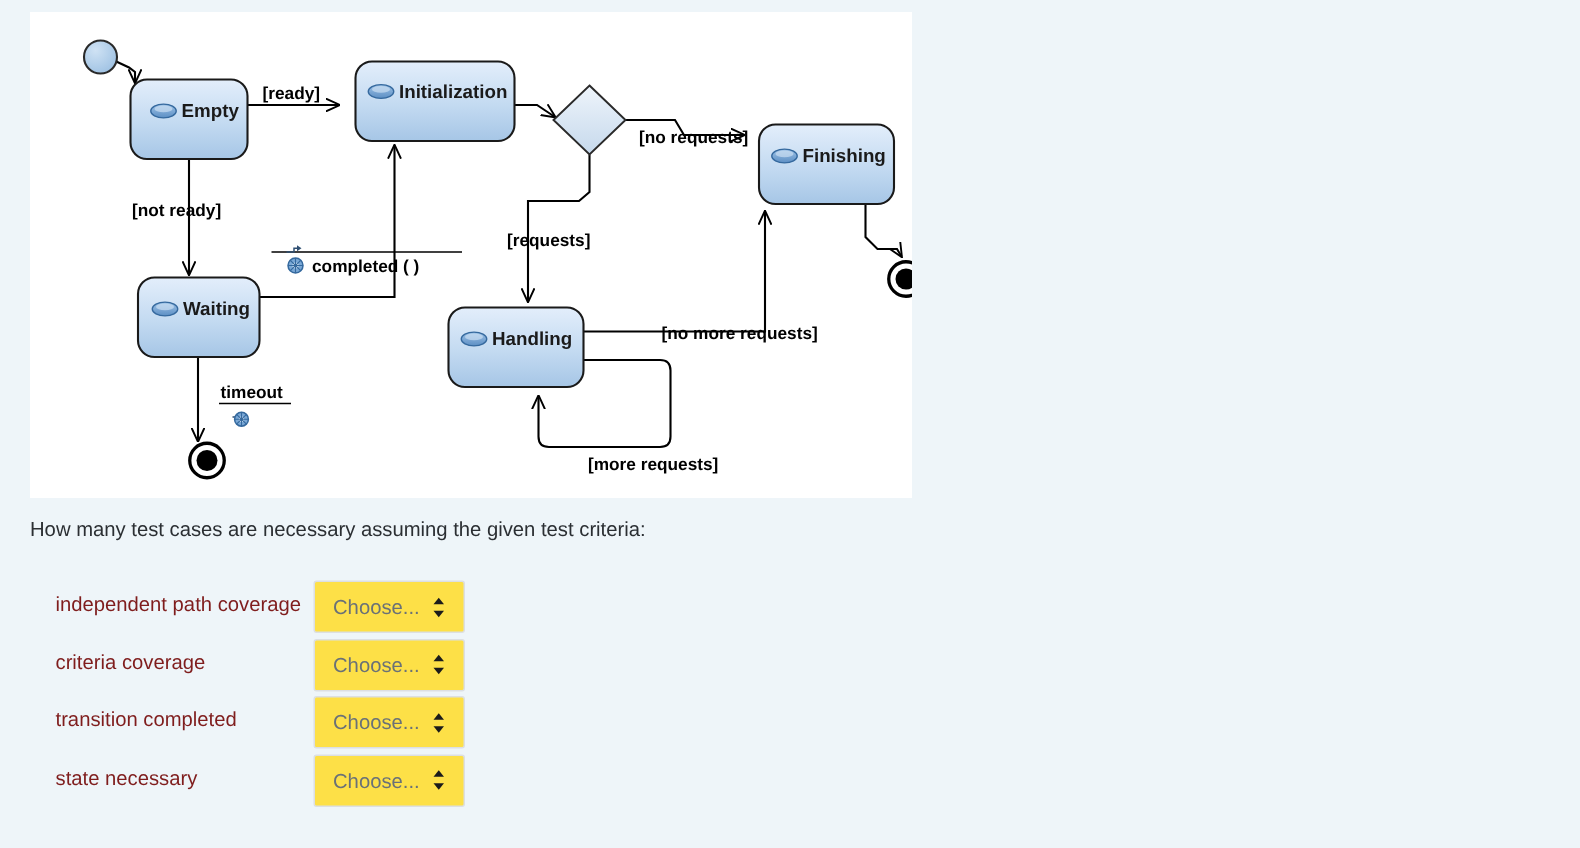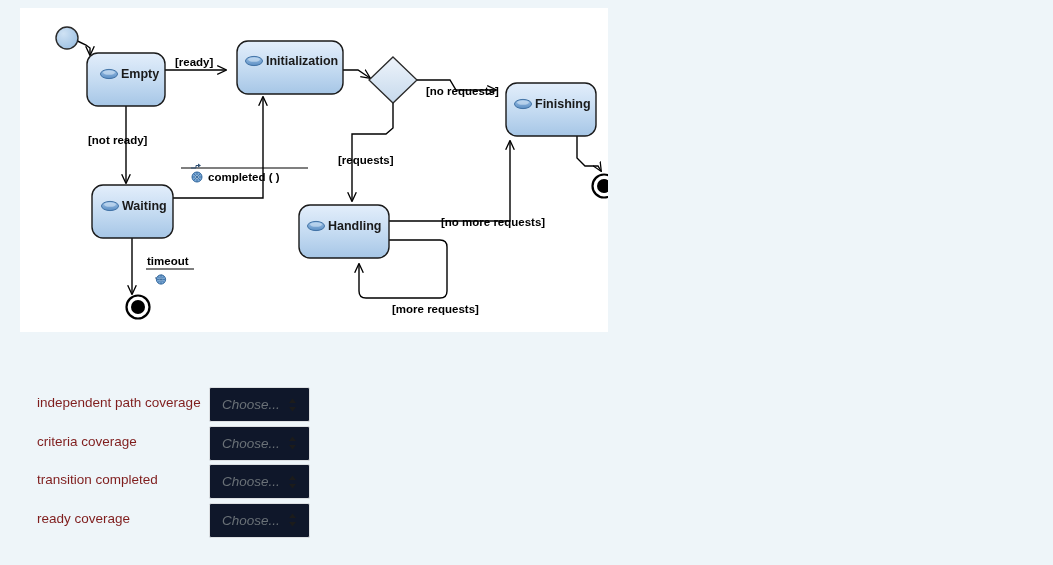--- a/index.html
+++ b/index.html
@@ -86,29 +86,28 @@
     white-space: nowrap;
     padding-left: 29px;
   }
   .criteria-select {
     position: absolute;
     left: 209px;
     top: 0;
     width: 101px;
     height: 35px;
     box-sizing: border-box;
-    background: #0f172a;
+    background: #fde047;
     border: 1px solid #dcdfe2;
     border-radius: 2px;
     display: flex;
     align-items: center;
     justify-content: flex-start;
     padding-left: 12px;
     cursor: pointer;
-    font-style: italic;
   }
   .criteria-select .sel-value {
     font-size: 13.5px;
     color: #6a7177;
     white-space: nowrap;
   }
   .criteria-select .sel-arrow {
     position: absolute;
     right: 12px;
     top: 50%;
@@ -266,20 +265,21 @@
         <circle cx="141" cy="271.5" r="4.6" fill="#7aa8d6" stroke="#35699e" stroke-width="1"></circle>
         <circle cx="141" cy="271.5" r="1.8" fill="#e8f1fa"></circle>
         <path d="M136.4 271.5 h9.2 M141 266.9 v9.2 M137.7 268.2 l6.6 6.6 M144.3 268.2 l-6.6 6.6" stroke="#35699e" stroke-width="0.75"></path>
       </g>
     </g>
   </svg>
 </div>
 
 <div id="question-area">
 
+  <div id="question-prompt">How many test cases are necessary assuming the given test criteria:</div>
 
   <div id="criteria-list">
 
     <div class="criteria-row">
       <span class="criteria-label">independent path coverage</span>
       <div class="criteria-select">
         <span class="sel-value">Choose...</span>
         <svg class="sel-arrow" viewBox="0 0 9 15">
           <path d="M4.5 1 L8 5.4 L1 5.4 Z" fill="#1b1b1b"></path>
           <path d="M4.5 14 L8 9.6 L1 9.6 Z" fill="#1b1b1b"></path>
@@ -303,21 +303,21 @@
       <div class="criteria-select">
         <span class="sel-value">Choose...</span>
         <svg class="sel-arrow" viewBox="0 0 9 15">
           <path d="M4.5 1 L8 5.4 L1 5.4 Z" fill="#1b1b1b"></path>
           <path d="M4.5 14 L8 9.6 L1 9.6 Z" fill="#1b1b1b"></path>
         </svg>
       </div>
     </div>
 
     <div class="criteria-row">
-      <span class="criteria-label">ready coverage</span>
+      <span class="criteria-label">state necessary</span>
       <div class="criteria-select">
         <span class="sel-value">Choose...</span>
         <svg class="sel-arrow" viewBox="0 0 9 15">
           <path d="M4.5 1 L8 5.4 L1 5.4 Z" fill="#1b1b1b"></path>
           <path d="M4.5 14 L8 9.6 L1 9.6 Z" fill="#1b1b1b"></path>
         </svg>
       </div>
     </div>
 
   </div>

